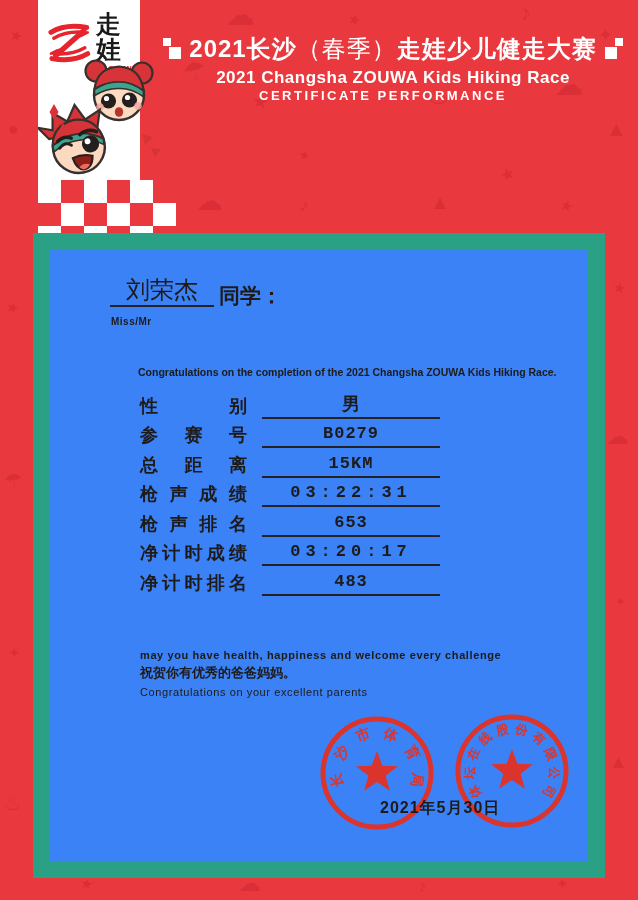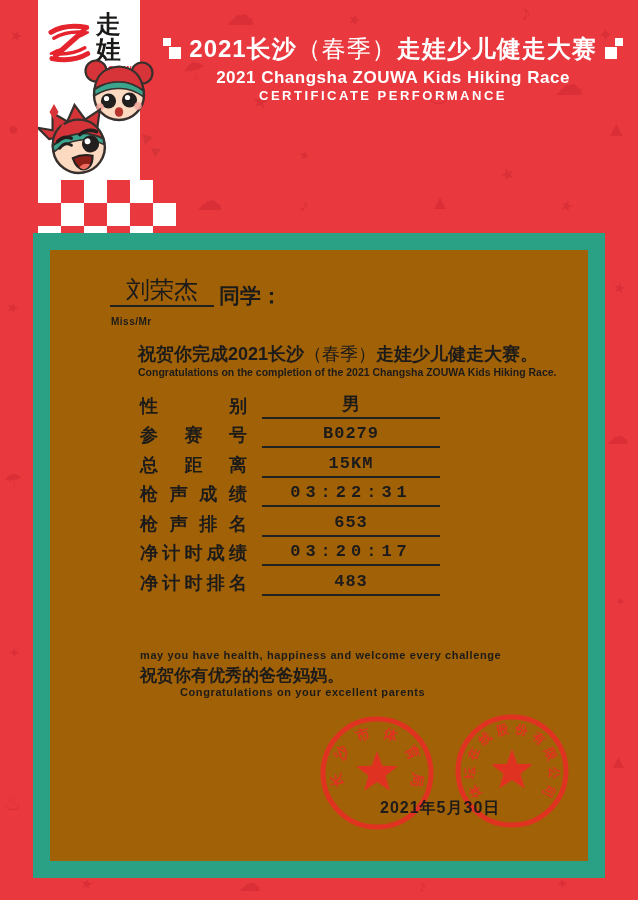--- a/index.html
+++ b/index.html
@@ -30,21 +30,21 @@
   .b-left i:first-child{left:1px;top:1px;width:8px;height:8px;}
   .b-left i:last-child{left:7px;top:10px;width:12px;height:12px;}
   .b-right i:first-child{right:1px;top:1px;width:8px;height:8px;}
   .b-right i:last-child{right:7px;top:10px;width:12px;height:12px;}
   .subtitle{text-align:center;font-weight:700;font-size:17px;margin-top:3px;letter-spacing:.5px;}
   .cert-zh{text-align:center;font-weight:800;font-size:48px;letter-spacing:12px;margin-top:17px;transform:translateX(-9px);}
   .cert-en{text-align:center;font-weight:800;font-size:13px;letter-spacing:2.5px;margin-top:0;transform:translateX(-10px);}
 
   
   .frame{position:absolute;left:33px;top:233px;width:572px;height:645px;background:var(--teal,#2aa185);z-index:2;}
-  .sheet{position:absolute;left:17px;top:17px;right:17px;bottom:17px;background:#a16207;color:var(--ink,#1d1b1a);}
+  .sheet{position:absolute;left:17px;top:17px;right:17px;bottom:17px;background:#3b82f6;color:var(--ink,#1d1b1a);}
   .sheet > div{position:absolute;}
 
   .name-row{left:60px;top:26px;display:flex;align-items:flex-end;}
   .name-line{display:inline-block;width:104px;border-bottom:2px solid #222;text-align:center;
     font-size:24px;font-weight:400;padding-bottom:1px;line-height:1.15;}
   .honorific{font-size:21px;font-weight:800;margin-left:5px;line-height:1.05;}
   .missmr{left:61px;top:66px;font-size:10px;font-weight:700;letter-spacing:.5px;}
 
   .congrats-zh{left:88px;top:92px;font-size:18px;font-weight:800;white-space:nowrap;}
   .congrats-en{left:88px;top:116px;font-size:10.5px;font-weight:700;white-space:nowrap;}
@@ -53,22 +53,22 @@
   .field-row{height:29.5px;display:flex;align-items:flex-end;}
   .field-label{width:107px;display:flex;justify-content:space-between;font-size:18px;font-weight:800;line-height:1;padding-bottom:4px;}
   .field-value{width:178px;margin-left:15px;border-bottom:2px solid #222;text-align:center;
     font-size:18px;font-weight:700;line-height:1.15;padding-bottom:2px;font-family:"DejaVu Serif",serif;}
   .field-value.mono{font-family:"Liberation Mono",monospace;font-size:17px;letter-spacing:1px;}
   .field-value.wide{letter-spacing:5px;}
 
   .bless{left:90px;white-space:nowrap;font-weight:800;}
   .b1{top:378px;font-size:17px;}
   .e1{top:399px;font-size:11px;font-weight:700;letter-spacing:.6px;}
-  .b2{top:414px;font-size:17px;}
-  .e2{top:436px;font-size:11px;font-weight:700;letter-spacing:.6px;margin-left:40px;}
+  .b2{top:414px;font-size:13px;}
+  .e2{top:436px;font-size:11px;font-weight:400;letter-spacing:.6px;}
 
   .stamp{position:absolute;z-index:3;opacity:.95;}
   .stamp-left{left:267px;top:463px;}
   .stamp-right{left:402px;top:461px;}
   .stamp circle{fill:none;stroke:var(--stamp-red,#e43022);stroke-width:5;}
   .stamp path{fill:var(--stamp-red,#e43022);}
   .stamp text{fill:var(--stamp-red,#e43022);font-weight:700;font-family:"Liberation Sans",sans-serif;}
   .date{left:330px;top:548px;font-size:16px;font-weight:800;letter-spacing:1px;z-index:5;white-space:nowrap;}
 </style>
 </head>
@@ -183,21 +183,20 @@
 
   <div class="frame">
     <div class="sheet">
 
       <div class="name-row">
         <span class="name-line">刘荣杰</span>
         <span class="honorific">同学：</span>
       </div>
       <div class="missmr">Miss/Mr</div>
 
-      <div class="congrats-zh"><span>祝贺你完成2021长沙</span><span class="thin">（春季）</span><span>走娃少儿健走大赛。</span></div>
       <div class="congrats-en">Congratulations on the completion of the 2021 Changsha ZOUWA Kids Hiking Race.</div>
 
       <div class="fields">
           <div class="field-row">
             <div class="field-label">
               <span>性</span>
               <span>别</span>
             </div>
             <div class="field-value">男</div>
           </div>

